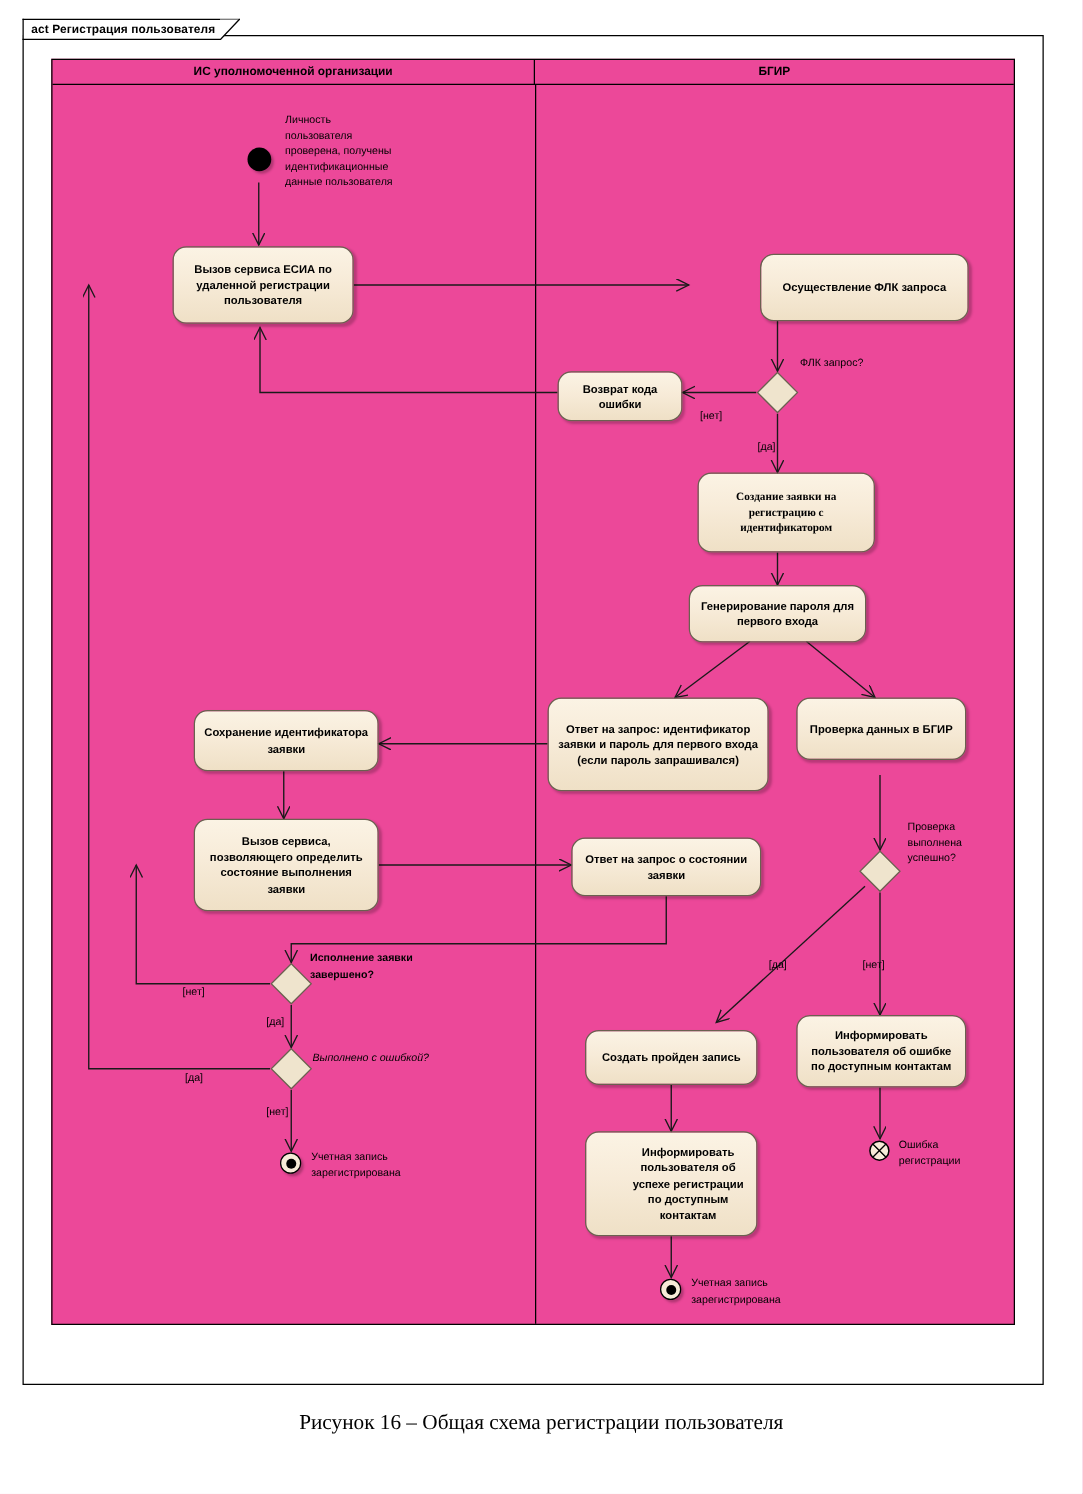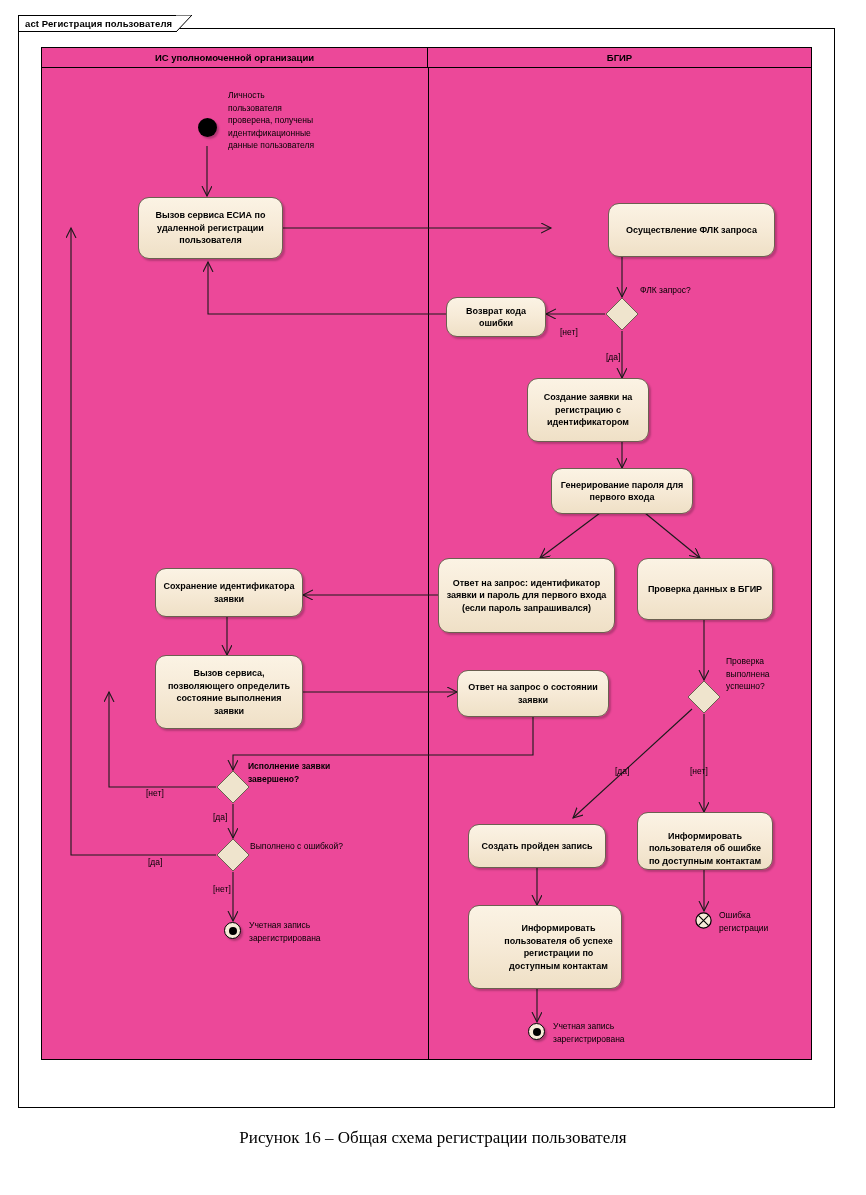--- a/index.html
+++ b/index.html
@@ -305,33 +305,33 @@
     </svg>
   </div>
   <div class="note" style="left:640px; top:284px; width:110px;">ФЛК запрос?</div>
   <div class="guard" style="left:560px; top:327px;">[нет]</div>
   <div class="guard" style="left:606px; top:352px;">[да]</div>
 
   <div class="node" style="left:446px; top:297px; width:100px; height:40px;">
     <span class="node-label">Возврат кода ошибки</span>
   </div>
 
-  <div class="node" style="left:527px; top:378px; width:122px; height:64px;">
+  <div class="node" style="left:558px; top:378px; width:142px; height:64px;font-family:Liberation Serif, serif;">
     <span class="node-label">Создание заявки на регистрацию с идентификатором</span>
   </div>
 
   <div class="node" style="left:551px; top:468px; width:142px; height:46px;">
     <span class="node-label">Генерирование пароля для первого входа</span>
   </div>
 
   <div class="node" style="left:438px; top:558px; width:177px; height:75px;">
     <span class="node-label">Ответ на запрос: идентификатор заявки и пароль для первого входа (если пароль запрашивался)</span>
   </div>
 
-  <div class="node" style="left:637px; top:558px; width:136px; height:62px;">
+  <div class="node" style="left:637px; top:558px; width:136px; height:50px;">
     <span class="node-label">Проверка данных в БГИР</span>
   </div>
 
   <div class="node" style="left:155px; top:568px; width:148px; height:49px;">
     <span class="node-label">Сохранение идентификатора заявки</span>
   </div>
 
   <div class="node" style="left:155px; top:655px; width:148px; height:74px;">
     <span class="node-label">Вызов сервиса, позволяющего определить состояние выполнения заявки</span>
   </div>
@@ -348,21 +348,21 @@
   <div class="note" style="left:248px; top:760px; width:120px;font-weight:bold;">Исполнение заявки
 завершено?</div>
   <div class="guard" style="left:146px; top:788px;">[нет]</div>
   <div class="guard" style="left:213px; top:812px;">[да]</div>
 
   <div class="decision" style="left:216px; top:838px;">
     <svg class="dia" viewBox="0 0 34 34">
       <polygon points="17,1 33,17 17,33 1,17" fill="#efe4cd" stroke="#6b6050" stroke-width="1"></polygon>
     </svg>
   </div>
-  <div class="note" style="left:250px; top:840px; width:130px;">Выполнено с ошибкой?</div>
+  <div class="note" style="left:250px; top:840px; width:130px;font-style:italic;">Выполнено с ошибкой?</div>
   <div class="guard" style="left:148px; top:857px;">[да]</div>
   <div class="guard" style="left:213px; top:884px;">[нет]</div>
 
   <div class="final-node" style="left:224px; top:922px;"></div>
   <div class="note" style="left:249px; top:919px; width:110px;">Учетная запись
 зарегистрирована</div>
 
   <div class="decision" style="left:687px; top:680px;">
     <svg class="dia" viewBox="0 0 34 34">
       <polygon points="17,1 33,17 17,33 1,17" fill="#efe4cd" stroke="#6b6050" stroke-width="1"></polygon>
@@ -371,29 +371,29 @@
   <div class="note" style="left:726px; top:655px; width:70px;">Проверка
 выполнена
 успешно?</div>
   <div class="guard" style="left:615px; top:766px;">[да]</div>
   <div class="guard" style="left:690px; top:766px;">[нет]</div>
 
   <div class="node" style="left:468px; top:824px; width:138px; height:44px;">
     <span class="node-label">Создать пройден запись</span>
   </div>
 
-  <div class="node" style="left:468px; top:905px; width:154px; height:84px;padding-left:32px;">
+  <div class="node" style="left:468px; top:905px; width:138px; height:84px;padding-left:32px;">
     <span class="node-label">Информировать пользователя об успехе регистрации по доступным контактам</span>
   </div>
 
   <div class="final-node" style="left:528px; top:1023px;"></div>
   <div class="note" style="left:553px; top:1020px; width:110px;">Учетная запись
 зарегистрирована</div>
 
-  <div class="node" style="left:637px; top:812px; width:136px; height:58px;align-items:flex-end;">
+  <div class="node" style="left:637px; top:812px; width:136px; height:58px;">
     <span class="node-label">Информировать пользователя об ошибке по доступным контактам</span>
   </div>
 
   <div class="flowfinal-node" style="left:695px; top:912px;">
     <svg viewBox="0 0 17 17" width="17" height="17">
       <circle cx="8.5" cy="8.5" r="7.6" fill="#f7ebd8" stroke="#000000" stroke-width="1.2"></circle>
       <path d="M3.4,3.4 L13.6,13.6 M13.6,3.4 L3.4,13.6" stroke="#000000" stroke-width="1.1" fill="none"></path>
     </svg>
   </div>
   <div class="note" style="left:719px; top:909px; width:90px;">Ошибка

